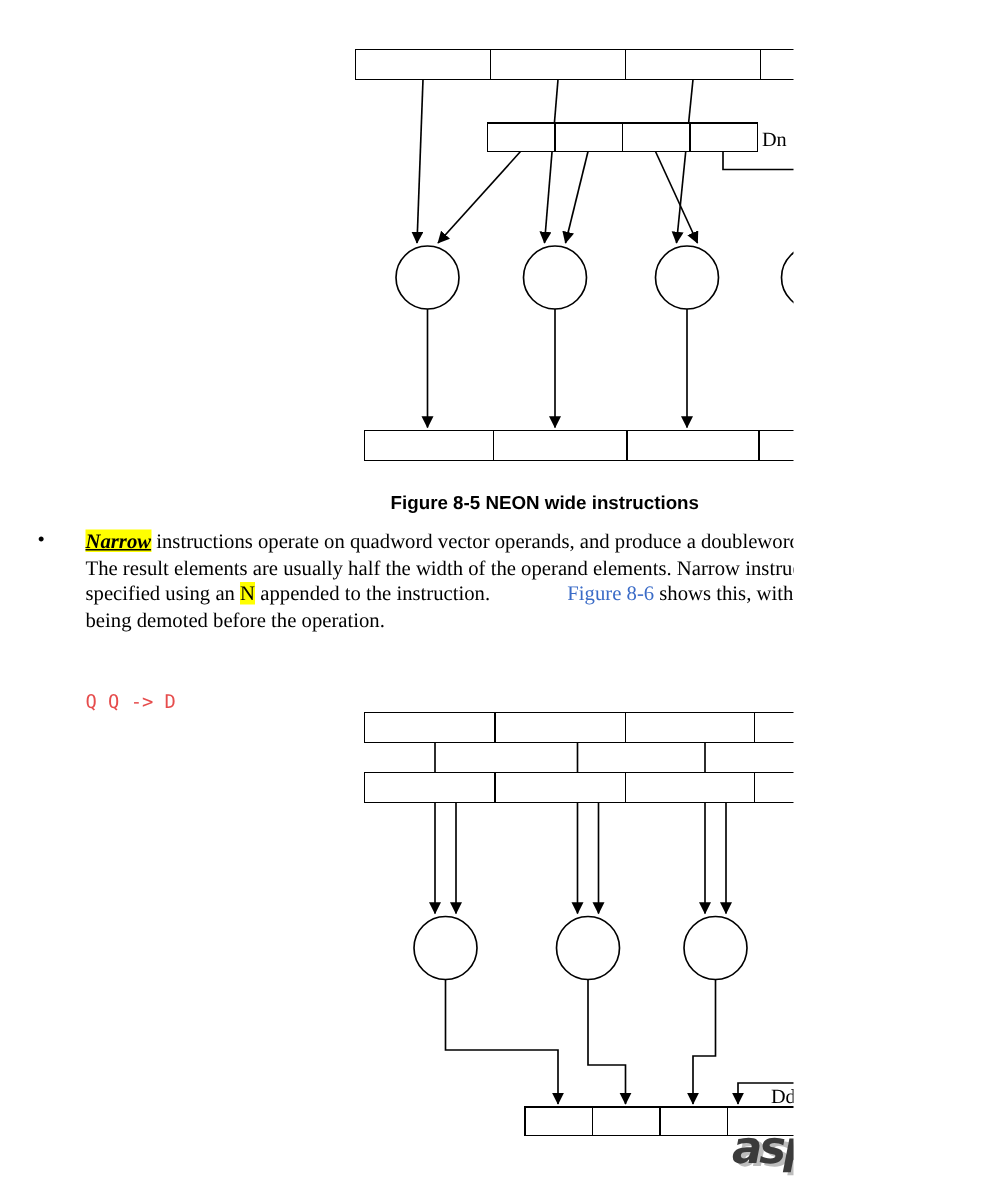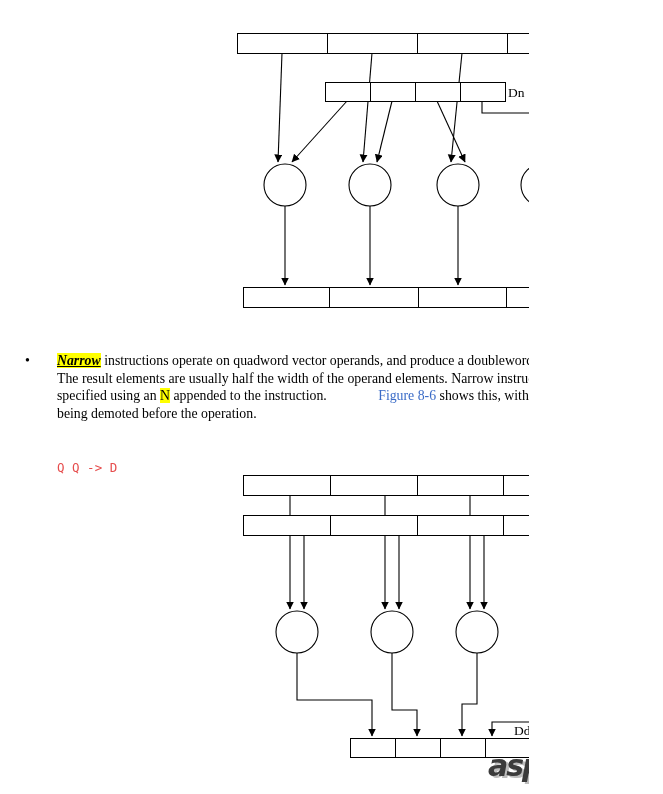--- a/index.html
+++ b/index.html
@@ -159,20 +159,21 @@
       <line x1="329" y1="287" x2="329" y2="307"></line>
       <line x1="418" y1="287" x2="418" y2="307"></line>
       <line x1="506" y1="287" x2="506" y2="307"></line>
     </g>
 
     <text class="reg-label" x="600" y="48">Qn</text>
     <text class="reg-label" x="508" y="97">Dn</text>
     <text class="reg-label" x="600" y="302">Qd</text>
   </svg>
 
+  <div class="fig-caption" id="caption-wide">Figure 8-5 NEON wide instructions</div>
 
   <span class="bullet-marker">•</span>
 
   <p class="bullet-para"><span class="term-narrow">Narrow</span><span> instructions operate on quadword vector operands, and produce a doubleword vector result. The result elements are usually half the width of the operand elements. Narrow instructions are specified using an </span><span class="hl">N</span><span> appended to the instruction. </span><span class="doc-link">Figure 8-6</span><span> shows this, with input operands being demoted before the operation.</span></p>
 
   <div class="code-line">Q Q -&gt; D</div>
 
   <svg id="svg-narrow" class="diagram" width="663" height="324" viewBox="0 0 663 324">
     <defs>
       <marker id="ah2" markerUnits="userSpaceOnUse" markerWidth="9" markerHeight="9" refX="7.5" refY="4" orient="auto">

